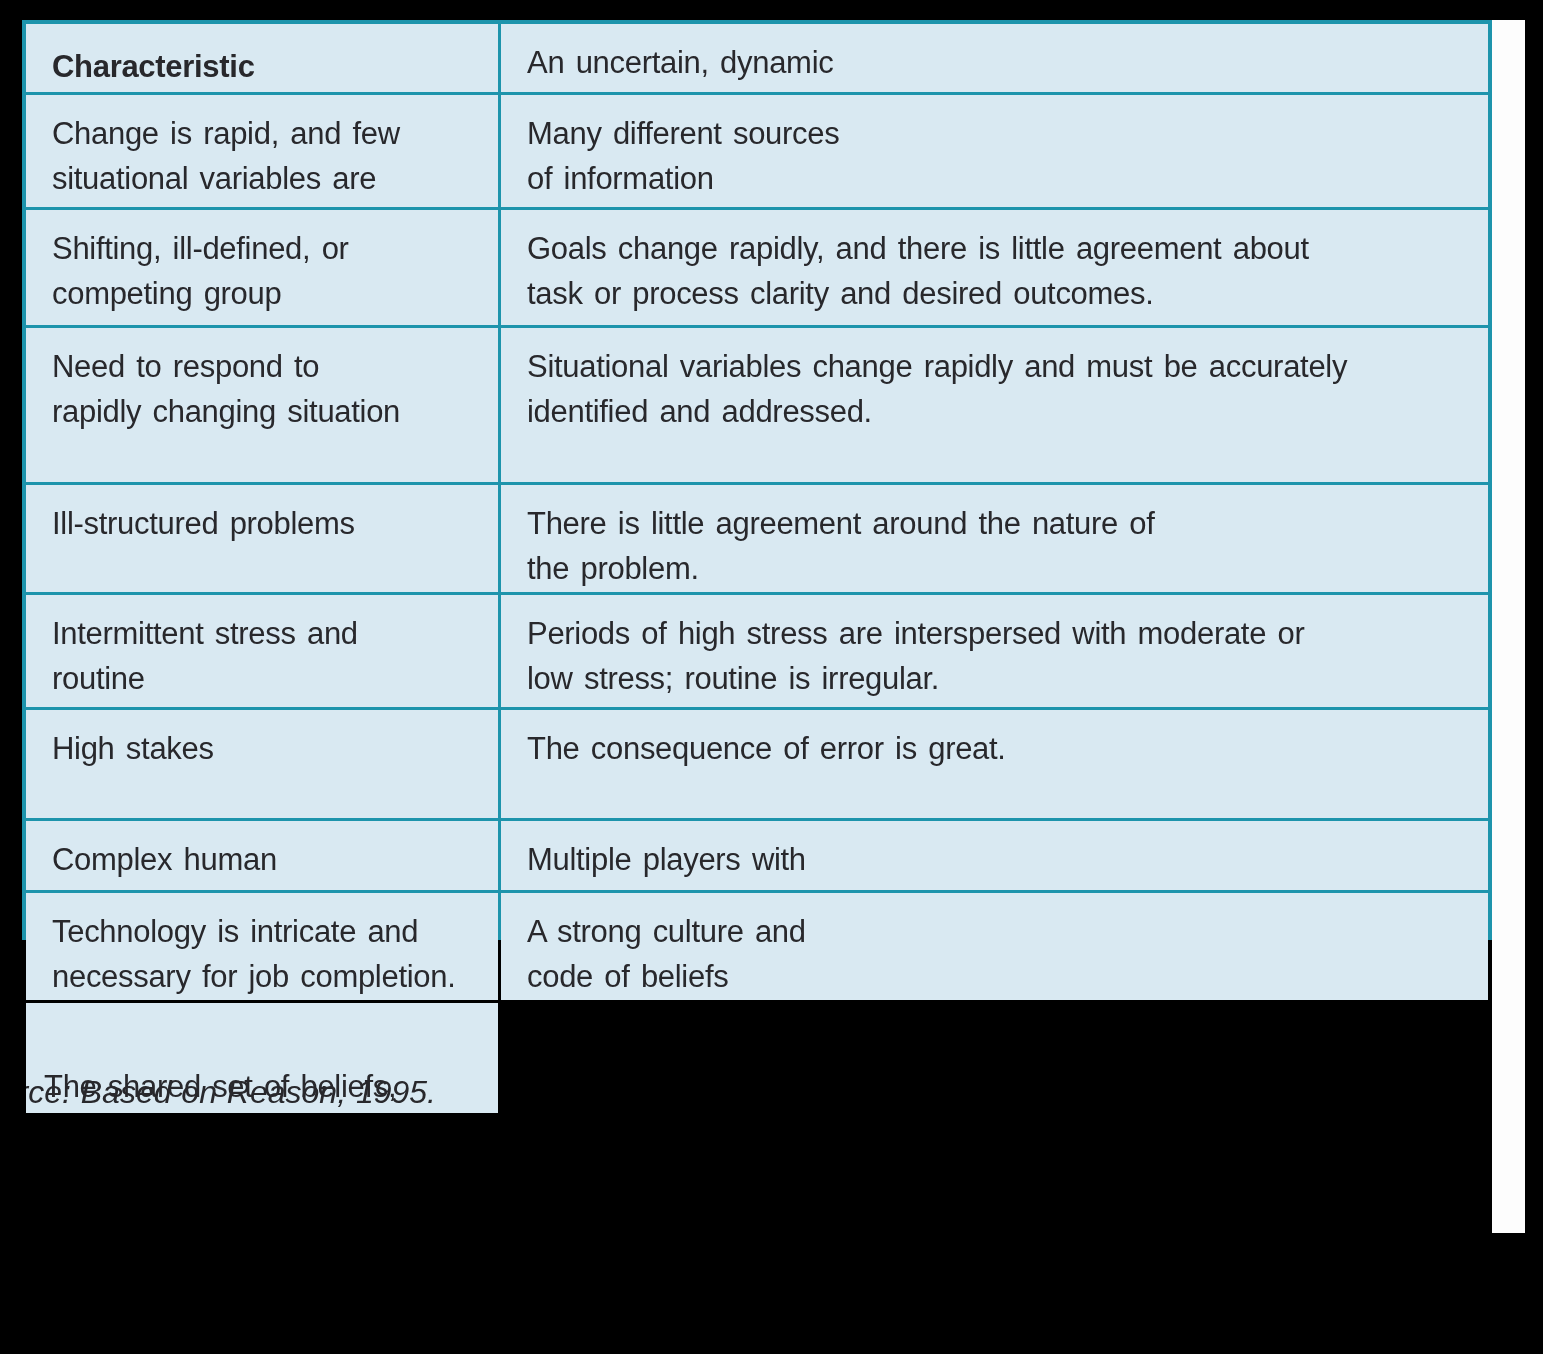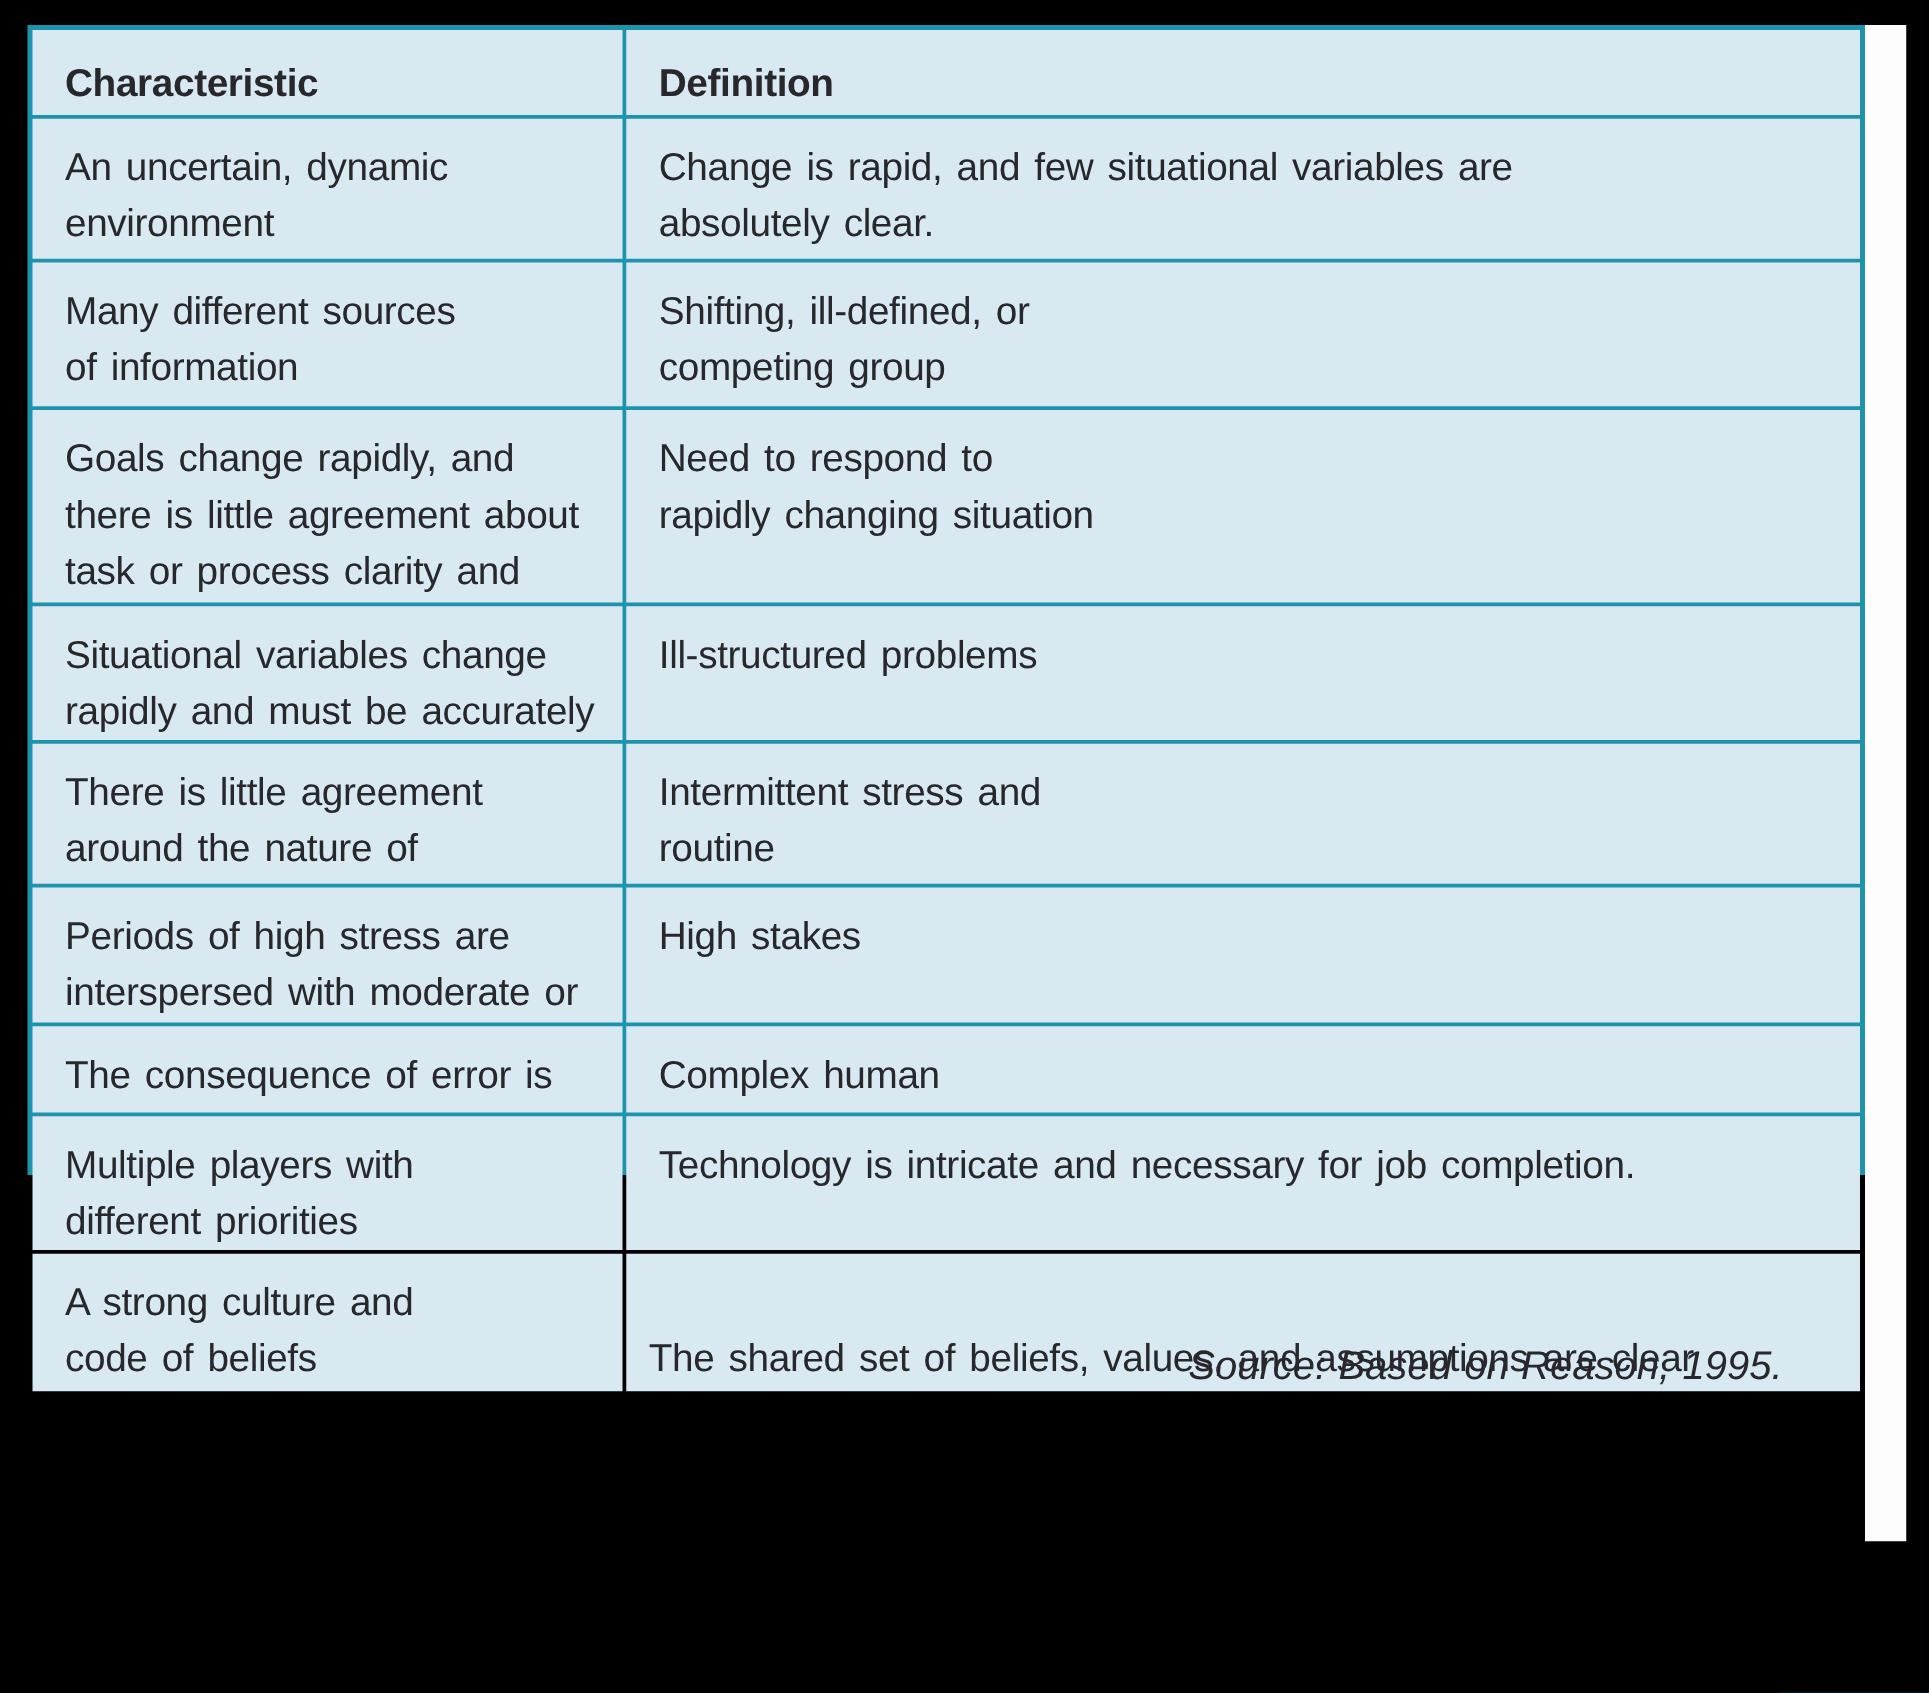--- a/index.html
+++ b/index.html
@@ -72,21 +72,20 @@
 </style>
 </head>
 <body>
 
 <div class="canvas">
   <div class="page-edge"></div>
 
   <div class="table">
 
     <div class="cell header">Characteristic</div>
-    <div class="cell header">Definition</div>
 
     <div class="cell">An uncertain, dynamic
 environment</div>
     <div class="cell">Change is rapid, and few situational variables are
 absolutely clear.</div>
 
     <div class="cell">Many different sources
 of information</div>
 
     <div class="cell">Shifting, ill-defined, or

